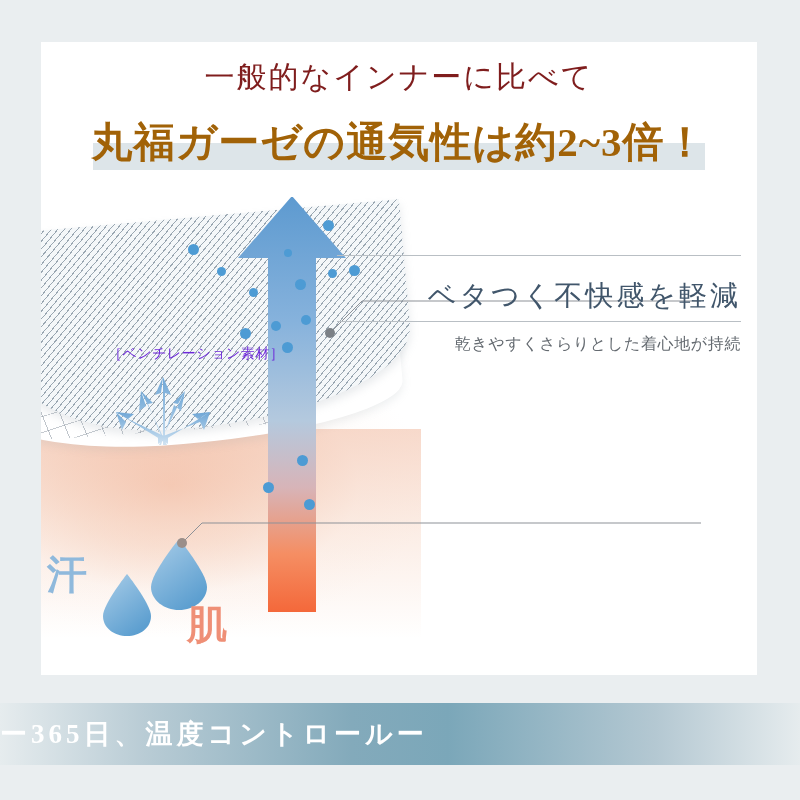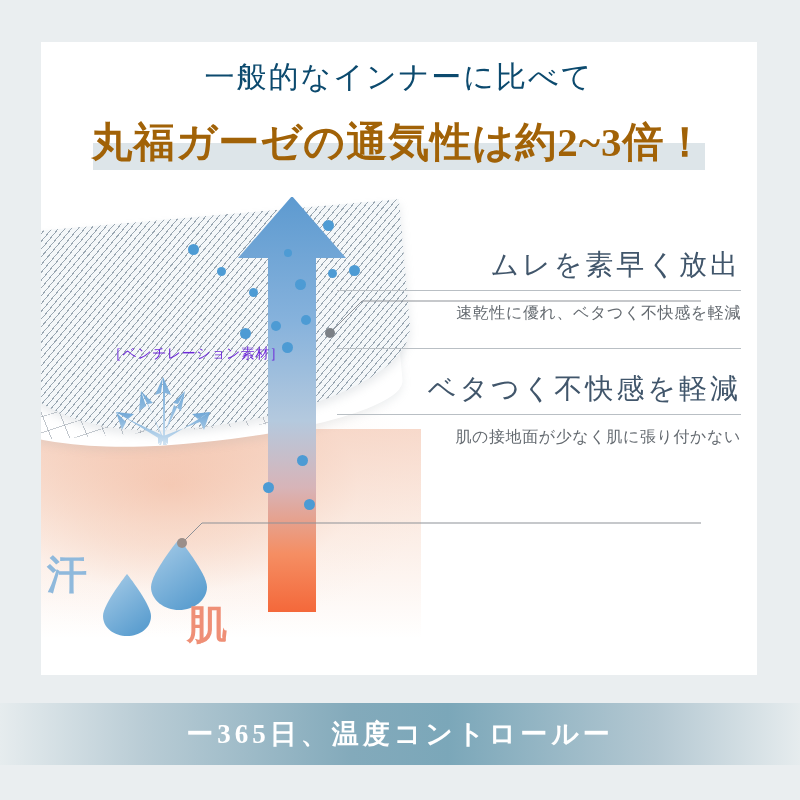--- a/index.html
+++ b/index.html
@@ -37,21 +37,21 @@
     position: absolute;
     left: 0;
     top: 20px;
     width: 716px;
     text-align: center;
   }
   .subtitle {
     font-family: "Liberation Serif", "DejaVu Serif", serif;
     font-size: 30px;
     letter-spacing: 2px;
-    color: #0c4a6e;
+    color: #7f1d1d;
     line-height: 1;
     white-space: nowrap;
   }
   .title-wrap {
     position: relative;
     margin-top: 22px;
     height: 56px;
   }
   .title-hl {
     position: absolute;
@@ -240,21 +240,20 @@
     height: 62px;
     background: linear-gradient(90deg,
         #e6ecee 0%,
         #b9ccd5 18%,
         #83aabb 44%,
         #7ba7b9 56%,
         #b4c8d2 82%,
         #e6ecee 100%);
     display: flex;
     align-items: center;
-    justify-content: center;
   }
   .banner-text {
     font-family: "Liberation Serif", "DejaVu Serif", serif;
     font-weight: bold;
     font-size: 27px;
     letter-spacing: 4px;
     color: #ffffff;
     white-space: nowrap;
   }
 </style>
@@ -365,34 +364,29 @@
       <g stroke="#8d9197" stroke-width="1" fill="none">
         <path d="M289 291 L321 259 L660 259"></path>
         <path d="M141 501 L161 481 L660 481"></path>
       </g>
       <circle cx="289" cy="291" r="5" fill="#7b8086"></circle>
       <circle cx="141" cy="501" r="5" fill="#9a8e89"></circle>
     </svg>
 
     <div class="features">
 
-      <div class="feature">
-        <div class="f-title">ムレを素早く放出</div>
-        <div class="f-rule"></div>
-        <div class="f-desc">速乾性に優れ、ベタつく不快感を軽減</div>
-      </div>
 
       <div class="feature">
         <div class="f-rule"></div>
       </div>
 
       <div class="feature">
         <div class="f-title">ベタつく不快感を軽減</div>
         <div class="f-rule"></div>
-        <div class="f-desc">肌の接地面が少なく肌に張り付かない</div>
+        <div class="f-desc">乾きやすくさらりとした着心地が持続</div>
       </div>
 
     </div>
   </div>
 
   <div class="banner">
     <span class="banner-text">ー365日、温度コントロールー</span>
   </div>
 
 </div>

